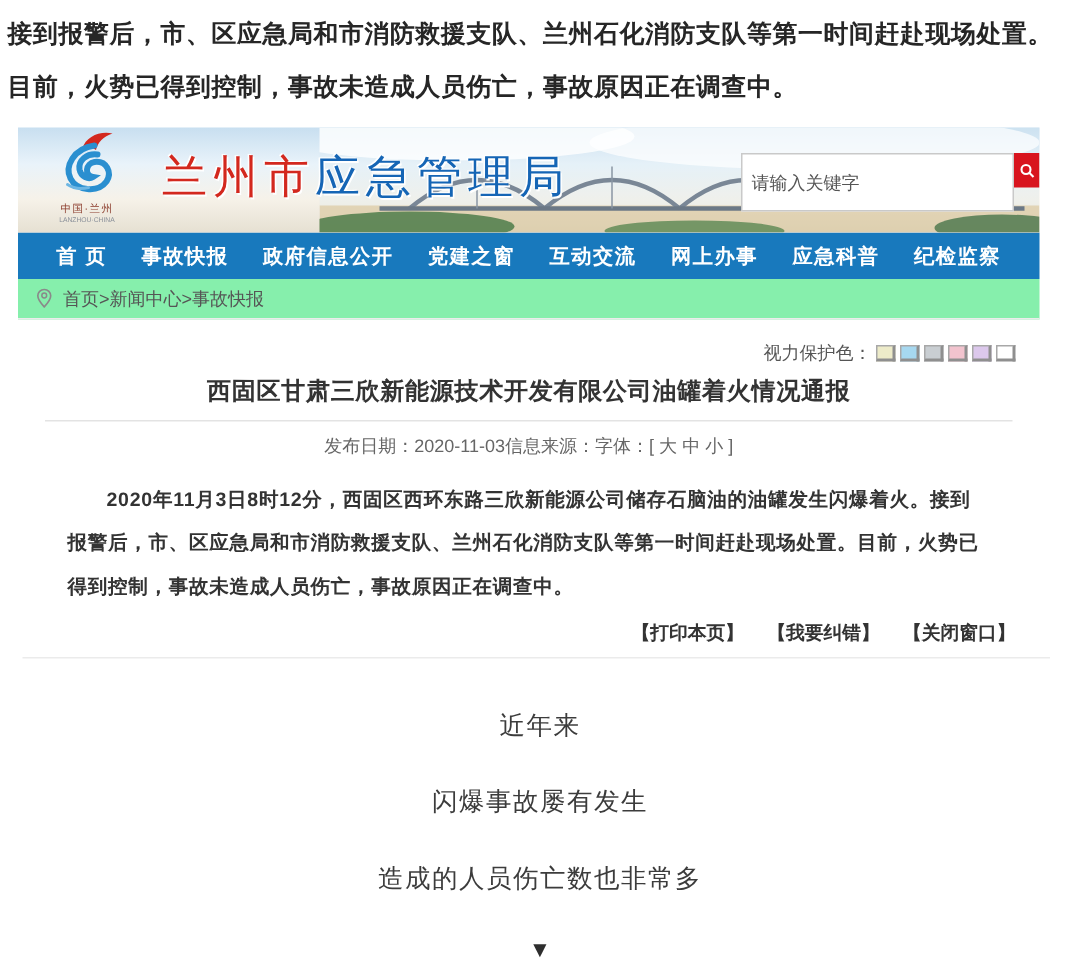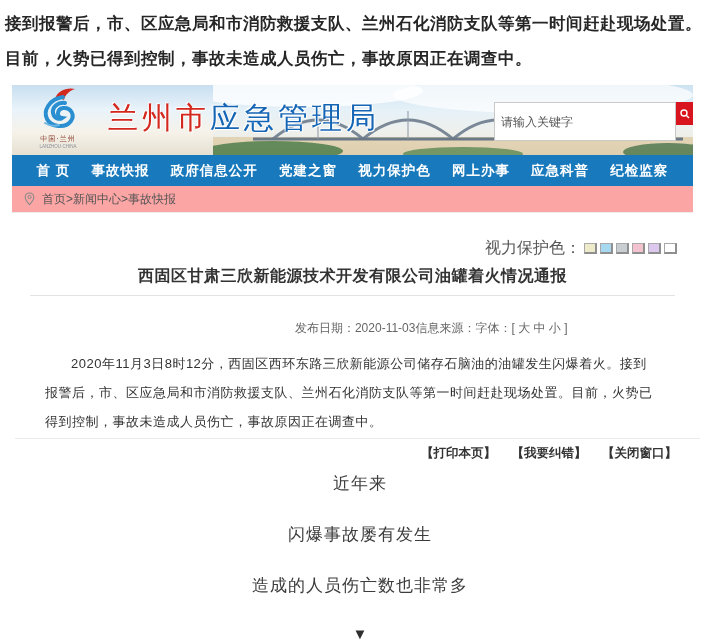--- a/index.html
+++ b/index.html
@@ -34,37 +34,37 @@
                 display: flex; align-items: center; justify-content: center; }
 
   
   .nav { height: 31px; background: #1879bd; display: flex; align-items: center;
          justify-content: space-around; padding: 0 14px; }
   .nav-item { color: #fff; font-size: 13.5px; font-weight: bold; white-space: nowrap;
               cursor: pointer; letter-spacing: 1px; text-align: right; }
 
   
   .crumb { height: 27px; display: flex; align-items: center; padding-left: 12px;
-           border-bottom: 1px solid #ececec; background: #fca5a5; }
+           border-bottom: 1px solid #ececec; background: #86efac; }
   .crumb-text { font-size: 12px; color: #555; margin-left: 7px; cursor: pointer; }
 
   
-  .eye-row { margin-top: 25px; text-align: right; padding-right: 16px; font-size: 16px;
+  .eye-row { margin-top: 14px; text-align: right; padding-right: 16px; font-size: 12px;
              color: #555; display: flex; justify-content: flex-end; align-items: center; }
   .swatch { display: inline-block; width: 13px; height: 11px; border: 1px solid #a8a8a8;
             border-right: 2px solid #8f8f8f; border-bottom: 2px solid #8f8f8f;
             margin-left: 3px; cursor: pointer; }
   .article-title { margin-top: 7px; text-align: center; font-size: 16px; font-weight: bold;
                    color: #333; letter-spacing: 0.5px; }
   .title-divider { margin: 8px 18px 0 18px; border-bottom: 1px solid #e3e3e3; }
-  .meta { margin: 24px auto 0 auto; width: 430px; display: flex; justify-content: flex-end;
+  .meta { margin: 8px auto 0 auto; width: 430px; display: flex; justify-content: center;
           font-size: 12px; color: #666; }
   .meta .sz { cursor: pointer; }
   .article-body { margin-top: 12px; padding: 0 33px; font-size: 13px; color: #333;
-                  line-height: 29px; text-indent: 2em; letter-spacing: 0.5px; }
+                  line-height: 29px; text-indent: 2em; letter-spacing: 0.5px; font-weight: bold; }
   .actions { margin-top: 9px; text-align: right; padding-right: 16px; font-size: 12.5px;
              font-weight: bold; color: #333; }
   .actions span { cursor: pointer; margin-left: 12px; }
 
   
   .page-divider { position: absolute; top: 438px; left: 15px; width: 685px;
                   border-bottom: 1px solid #ebebeb; }
   .outro { position: absolute; top: 472px; left: 0; width: 720px; text-align: center;
            color: #3c3c3c; }
   .outro p { font-size: 17px; margin-bottom: 28px; letter-spacing: 1px; }
@@ -121,21 +121,21 @@
         </svg>
       </button>
     </div>
   </div>
 
   <div class="nav">
     <div class="nav-item">首 页</div>
     <div class="nav-item">事故快报</div>
     <div class="nav-item">政府信息公开</div>
     <div class="nav-item">党建之窗</div>
-    <div class="nav-item">视力保护色</div>
+    <div class="nav-item">互动交流</div>
     <div class="nav-item">网上办事</div>
     <div class="nav-item">应急科普</div>
     <div class="nav-item">纪检监察</div>
   </div>
 
   <div class="crumb">
     <svg width="11" height="14" viewBox="0 0 11 14">
       <path d="M5.5 1 C3 1 1.2 2.9 1.2 5.2 C1.2 8 5.5 12.6 5.5 12.6 C5.5 12.6 9.8 8 9.8 5.2 C9.8 2.9 8 1 5.5 1 Z" fill="none" stroke="#8a8a8a" stroke-width="1.1"></path>
       <circle cx="5.5" cy="5" r="1.6" fill="none" stroke="#8a8a8a" stroke-width="1"></circle>
     </svg>

